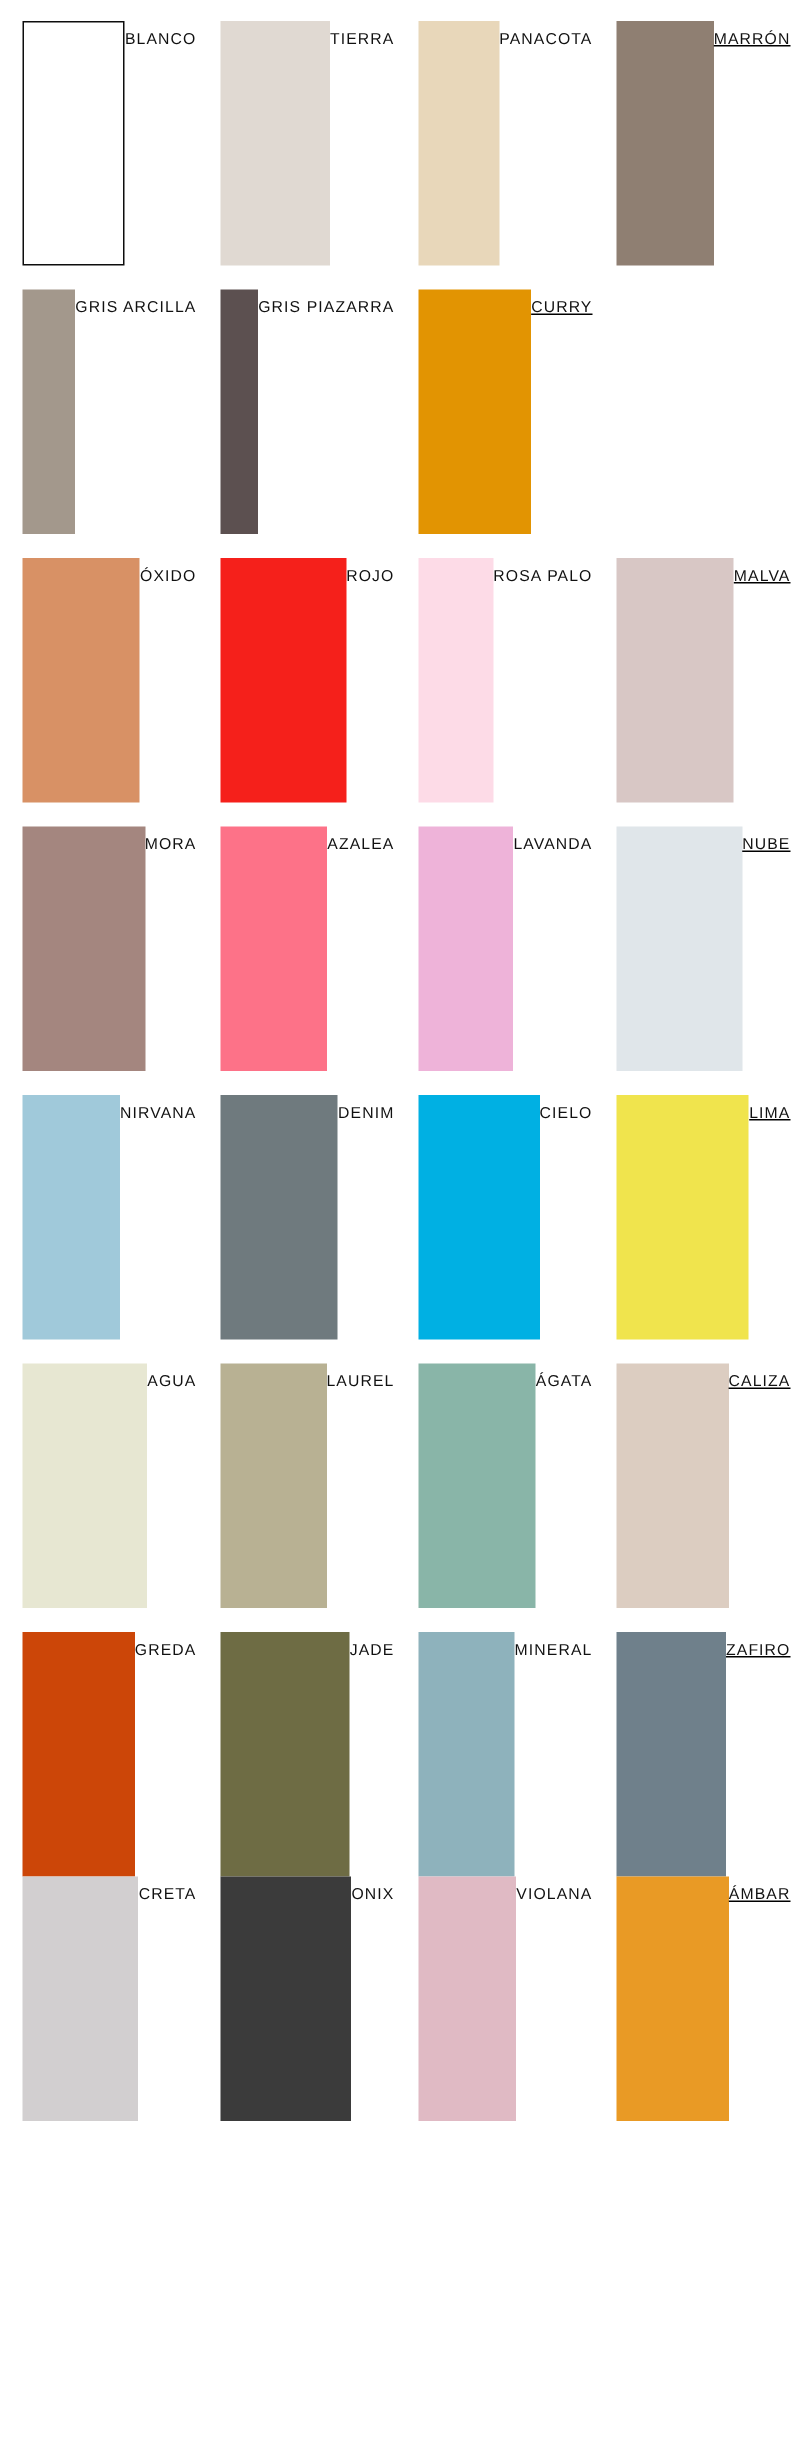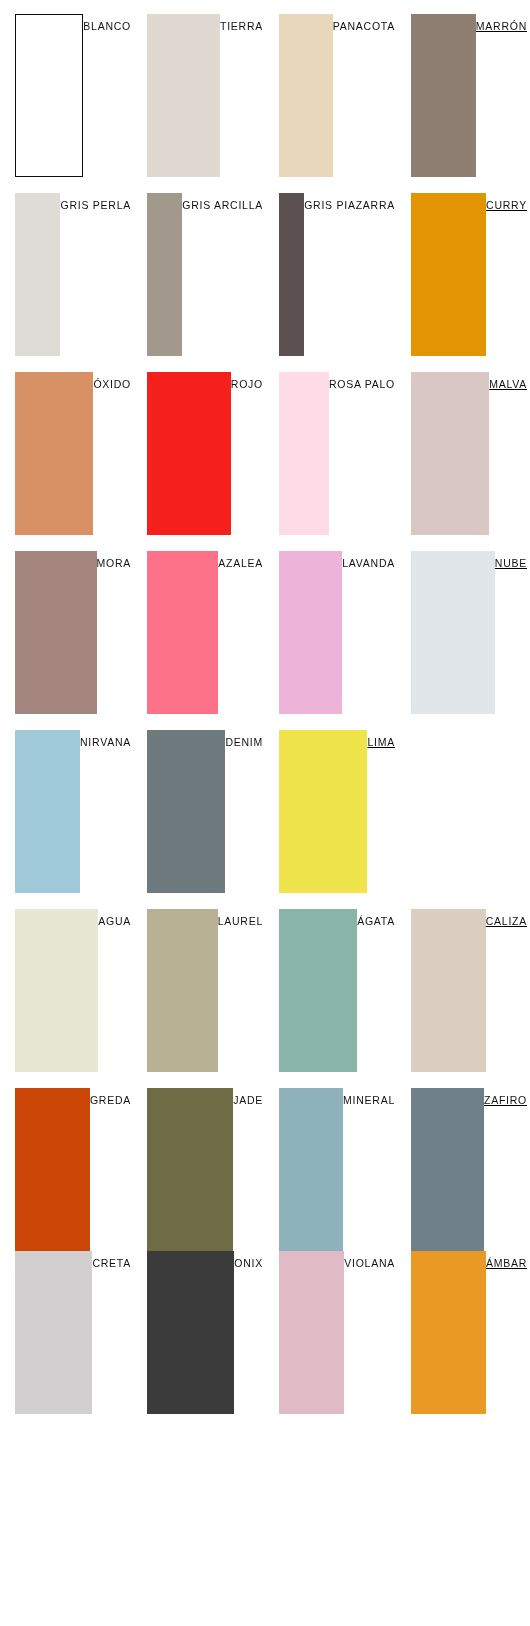--- a/index.html
+++ b/index.html
@@ -74,24 +74,20 @@
         <div class="swatch-chip" style="background-color: rgb(232, 215, 186);"></div>
         <div class="swatch-label">PANACOTA</div>
       </div>
       <div class="swatch-cell">
         <div class="swatch-chip" style="background-color: rgb(143, 127, 114);"></div>
         <div class="swatch-label">MARRÓN</div>
       </div>
     </div>
     <div class="palette-row">
       <div class="swatch-cell">
-        <div class="swatch-chip" style="background-color: rgb(222, 220, 215);"></div>
-        <div class="swatch-label">GRIS PERLA</div>
-      </div>
-      <div class="swatch-cell">
         <div class="swatch-chip" style="background-color: rgb(163, 152, 140);"></div>
         <div class="swatch-label">GRIS ARCILLA</div>
       </div>
       <div class="swatch-cell">
         <div class="swatch-chip" style="background-color: rgb(92, 80, 80);"></div>
         <div class="swatch-label">GRIS PIAZARRA</div>
       </div>
       <div class="swatch-cell">
         <div class="swatch-chip" style="background-color: rgb(226, 148, 2);"></div>
         <div class="swatch-label">CURRY</div>
@@ -134,20 +130,24 @@
       </div>
     </div>
     <div class="palette-row">
       <div class="swatch-cell">
         <div class="swatch-chip" style="background-color: rgb(160, 201, 218);"></div>
         <div class="swatch-label">NIRVANA</div>
       </div>
       <div class="swatch-cell">
         <div class="swatch-chip" style="background-color: rgb(111, 122, 126);"></div>
         <div class="swatch-label">DENIM</div>
+      </div>
+      <div class="swatch-cell">
+        <div class="swatch-chip" style="background-color: rgb(0, 176, 227);"></div>
+        <div class="swatch-label">CIELO</div>
       </div>
       <div class="swatch-cell">
         <div class="swatch-chip" style="background-color: rgb(240, 228, 77);"></div>
         <div class="swatch-label">LIMA</div>
       </div>
     </div>
     <div class="palette-row">
       <div class="swatch-cell">
         <div class="swatch-chip" style="background-color: rgb(231, 231, 210);"></div>
         <div class="swatch-label">AGUA</div>

